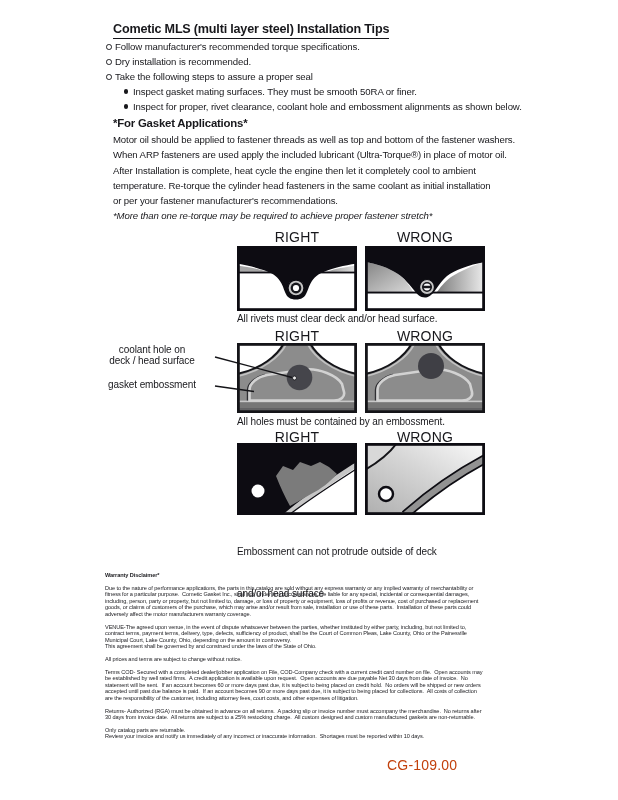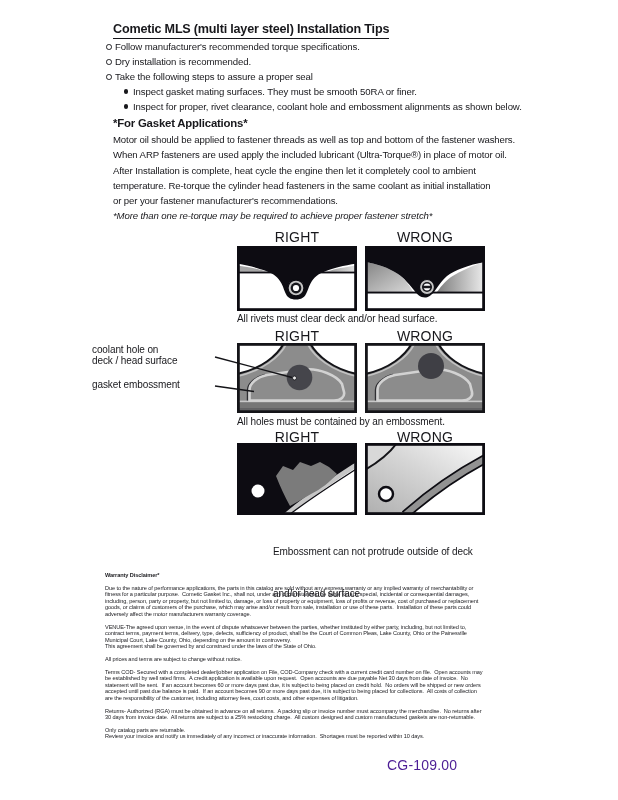--- a/index.html
+++ b/index.html
@@ -21,28 +21,28 @@
   }
   .subtip-row{position:relative;padding-left:9px;margin-left:18px;}
   .subtip-row .mark{
     position:absolute;left:0;top:5.4px;width:4.2px;height:4.2px;background:#18181c;border-radius:50%;border:none;
   }
   .h2{font-size:11.4px;font-weight:bold;letter-spacing:-0.2px;white-space:nowrap;}
   .bodyline{font-size:9.6px;letter-spacing:-0.12px;line-height:15px;white-space:pre;}
   
   .dlabel{font-size:14px;letter-spacing:0.2px;text-align:center;width:120px;white-space:nowrap;}
   .dcaption{font-size:10px;letter-spacing:-0.1px;white-space:pre;line-height:14px;}
-  .callout{font-size:10px;letter-spacing:-0.1px;line-height:10.5px;text-align:left;width:120px;white-space:nowrap;}
+  .callout{font-size:10px;letter-spacing:-0.1px;line-height:10.5px;text-align:center;width:120px;white-space:nowrap;}
   .figsvg{display:block;}
   
   .disc{font-size:5.6px;letter-spacing:-0.08px;line-height:6.6px;color:#222226;}
   .disc .dh{font-weight:bold;margin-bottom:6px;}
   .disc .gap{height:6px;}
   .discline{white-space:pre;}
-  .footer-code{font-size:14px;letter-spacing:0.2px;white-space:nowrap;color:#4c1d95;}
+  .footer-code{font-size:14px;letter-spacing:0.2px;white-space:nowrap;color:#c2410c;}
 </style>
 </head>
 <body>
 
 <div class="page">
 
   <div class="abs" style="left:113px;top:19px;">
     <span class="title">Cometic MLS (multi layer steel) Installation Tips</span>
   </div>
 
@@ -198,21 +198,21 @@
     <rect x="0" y="0" width="120" height="72" fill="url(#g-r3w)"></rect>
     <path d="M32,0 L0,0 L0,27 C12,20 24,11 32,0 Z" fill="#d8d8d8"></path>
     <path d="M32,0 C24,11 12,20 0,27" fill="none" stroke="#141418" stroke-width="2"></path>
     <path d="M44,72 C70,49 96,31 120,18 L120,72 Z" fill="#ffffff"></path>
     <path d="M40,72 C67,48 94,30 120,16" fill="none" stroke="#0d0c12" stroke-width="9.5"></path>
     <path d="M40,72 C67,48 94,30 120,16" fill="none" stroke="#929292" stroke-width="6"></path>
     <circle cx="21" cy="51" r="7" fill="#ffffff" stroke="#0d0c12" stroke-width="2.4"></circle>
     <rect x="1.4" y="1.4" width="117.2" height="69.2" fill="none" stroke="#0d0c12" stroke-width="2.8"></rect>
   </svg>
 
-  <div class="abs dcaption" style="left:237px;top:517px;margin-left:36px;">
+  <div class="abs dcaption" style="left:237px;top:517px;">
     <div>Embossment can not protrude outside of deck</div>
     <div>and/or head surface</div>
   </div>
 
   <svg class="abs" style="left:0;top:0;pointer-events:none;" width="618" height="800" viewBox="0 0 618 800">
     <line x1="215" y1="357" x2="292" y2="377.5" stroke="#141418" stroke-width="1.3"></line>
     <circle cx="294.5" cy="378" r="2" fill="#e8e8e8" stroke="#141418" stroke-width="0.8"></circle>
     <line x1="215" y1="386" x2="254" y2="391.5" stroke="#141418" stroke-width="1.3"></line>
   </svg>
 

